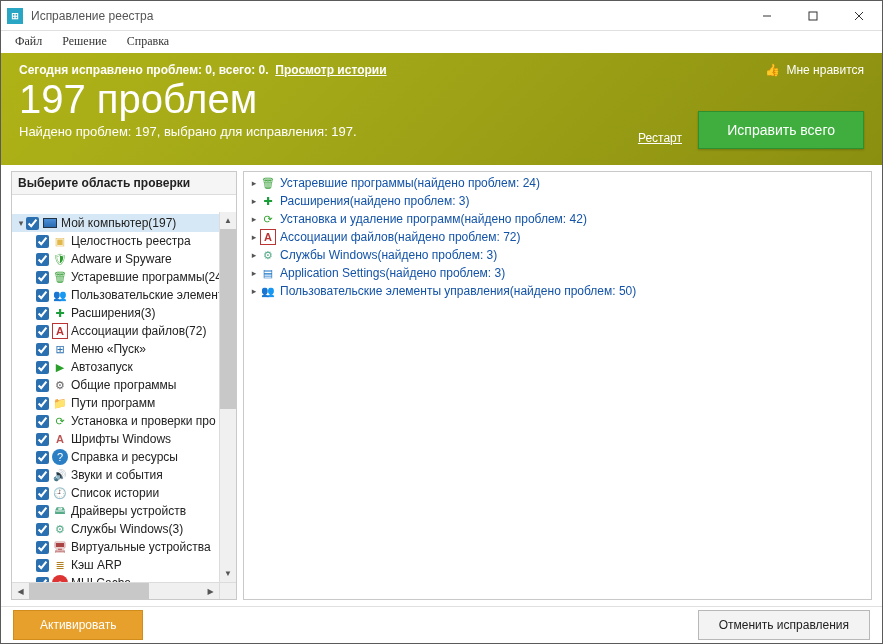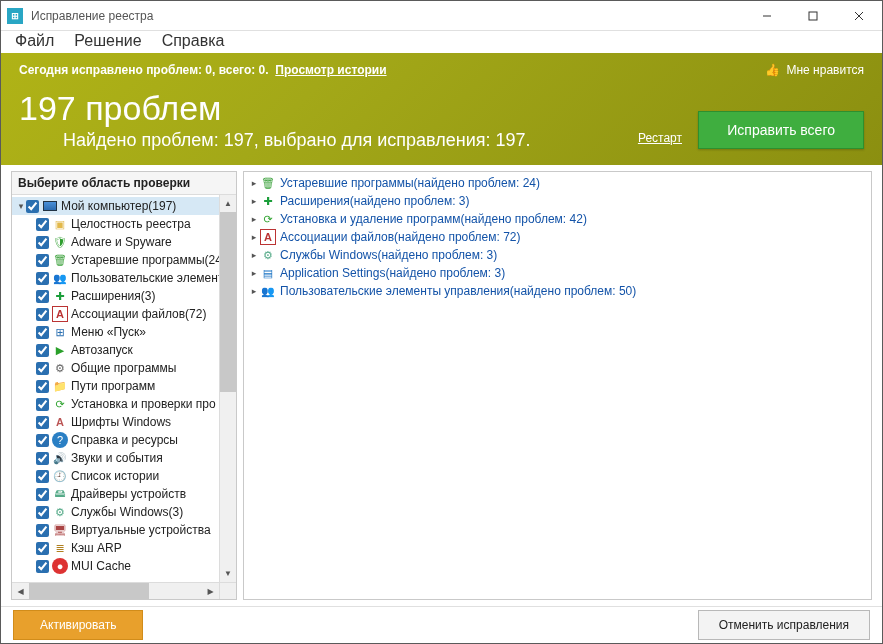--- a/index.html
+++ b/index.html
@@ -40,41 +40,42 @@
     color:#444; font-size:10px;
   }
 
   
   .menubar {
     height: 22px;
     background:#fff;
     display:flex;
     align-items:center;
     padding: 0 4px 2px 4px;
-    font-size:16px;
+    font-size:12px;
     color:#333;
+    font-family:Liberation Serif, serif;
   }
   .menubar span { padding: 2px 10px; }
 
   
   .banner {
     background: linear-gradient(135deg, #b0b316 0%, #a3a818 35%, #8b8f10 100%);
     color:#fff;
     padding: 10px 18px 14px 18px;
     position:relative;
     min-height: 112px;
   }
   .banner .topline { font-size:12px; font-weight:bold; }
   .banner .topline a { color:#fff; text-decoration:underline; }
   .banner h1 {
-    margin: 12px 0 2px 0;
-    font-size: 34px;
+    margin: 0 0 2px 0;
+    font-size: 40px;
     font-weight: 300;
   }
-  .banner .subline { font-size:18px;margin-left:44px; }
+  .banner .subline { font-size:13px; }
   .banner .restart {
     position:absolute;
     right: 200px;
     bottom: 20px;
     color:#fff; text-decoration:underline;
     font-size:12px;
   }
   .banner .like {
     position:absolute; right:18px; top:10px;
     font-size:12px; display:flex; align-items:center; gap:6px;
@@ -95,21 +96,21 @@
     display:flex;
     padding: 6px 10px 6px 10px;
     gap: 6px;
     min-height:0;
   }
   .panel {
     border: 1px solid #c9c9c9;
     display:flex; flex-direction:column;
     min-height:0;
   }
-  .panel.left { width: 226px; flex:none; }
+  .panel.left { width: 226px; flex:none;gap:17px; }
   .panel.right { flex:1; }
   .panel-header {
     background: #f5f5f5;
     border-bottom:1px solid #dcdcdc;
     font-weight:bold;
     font-size:12px;
     padding: 4px 6px;
   }
   .right .panel-header { font-weight:normal; }
 

